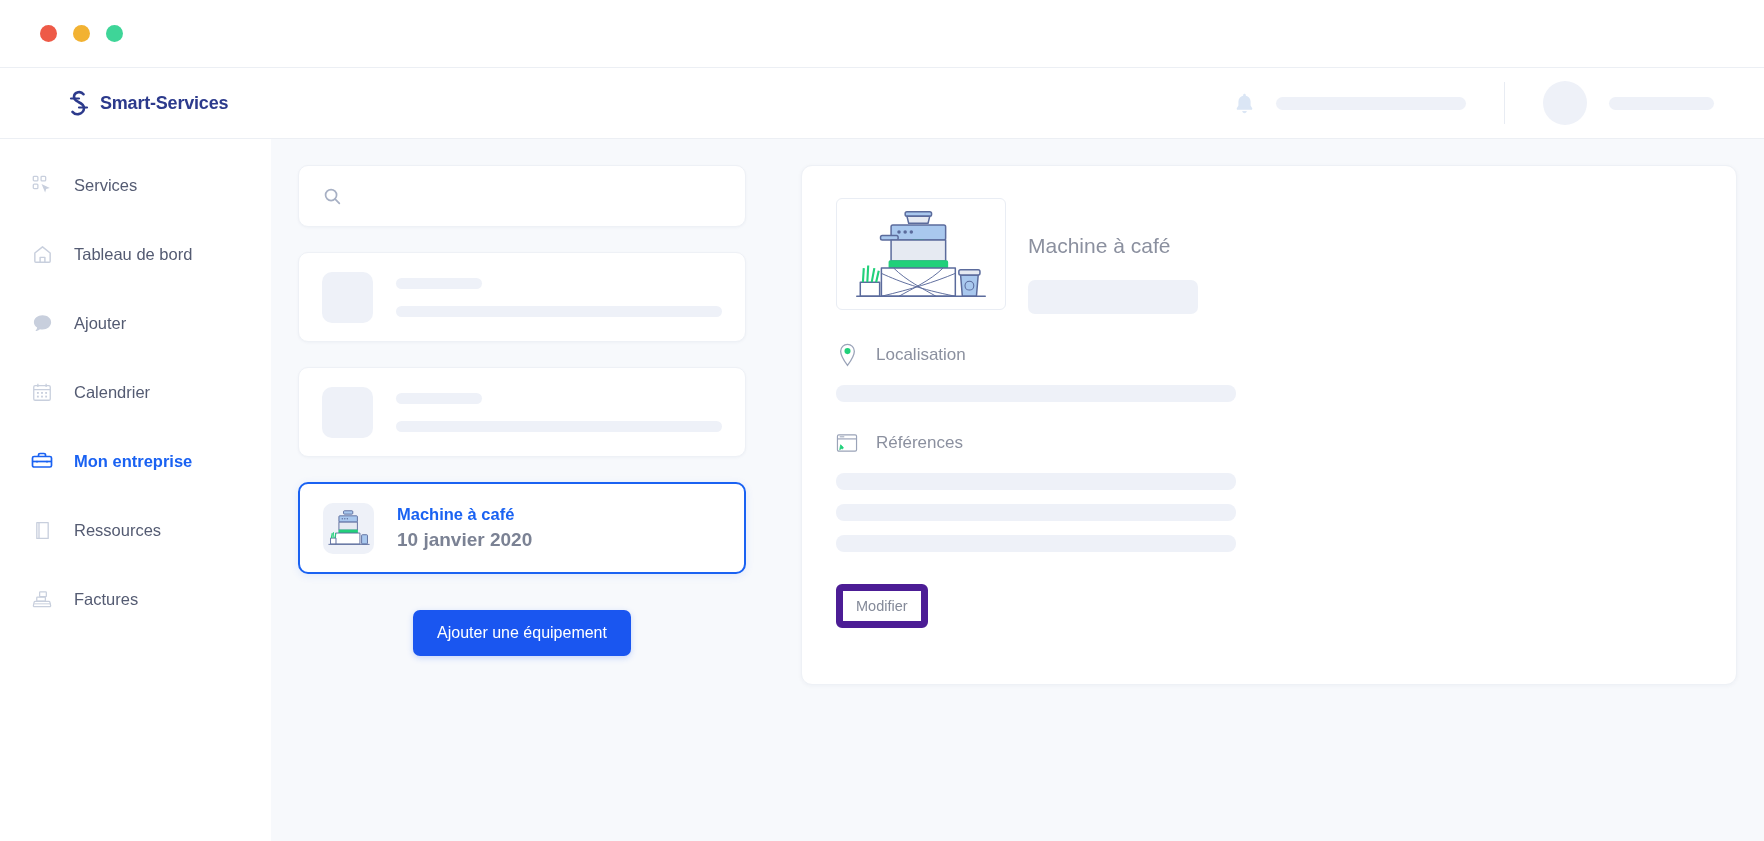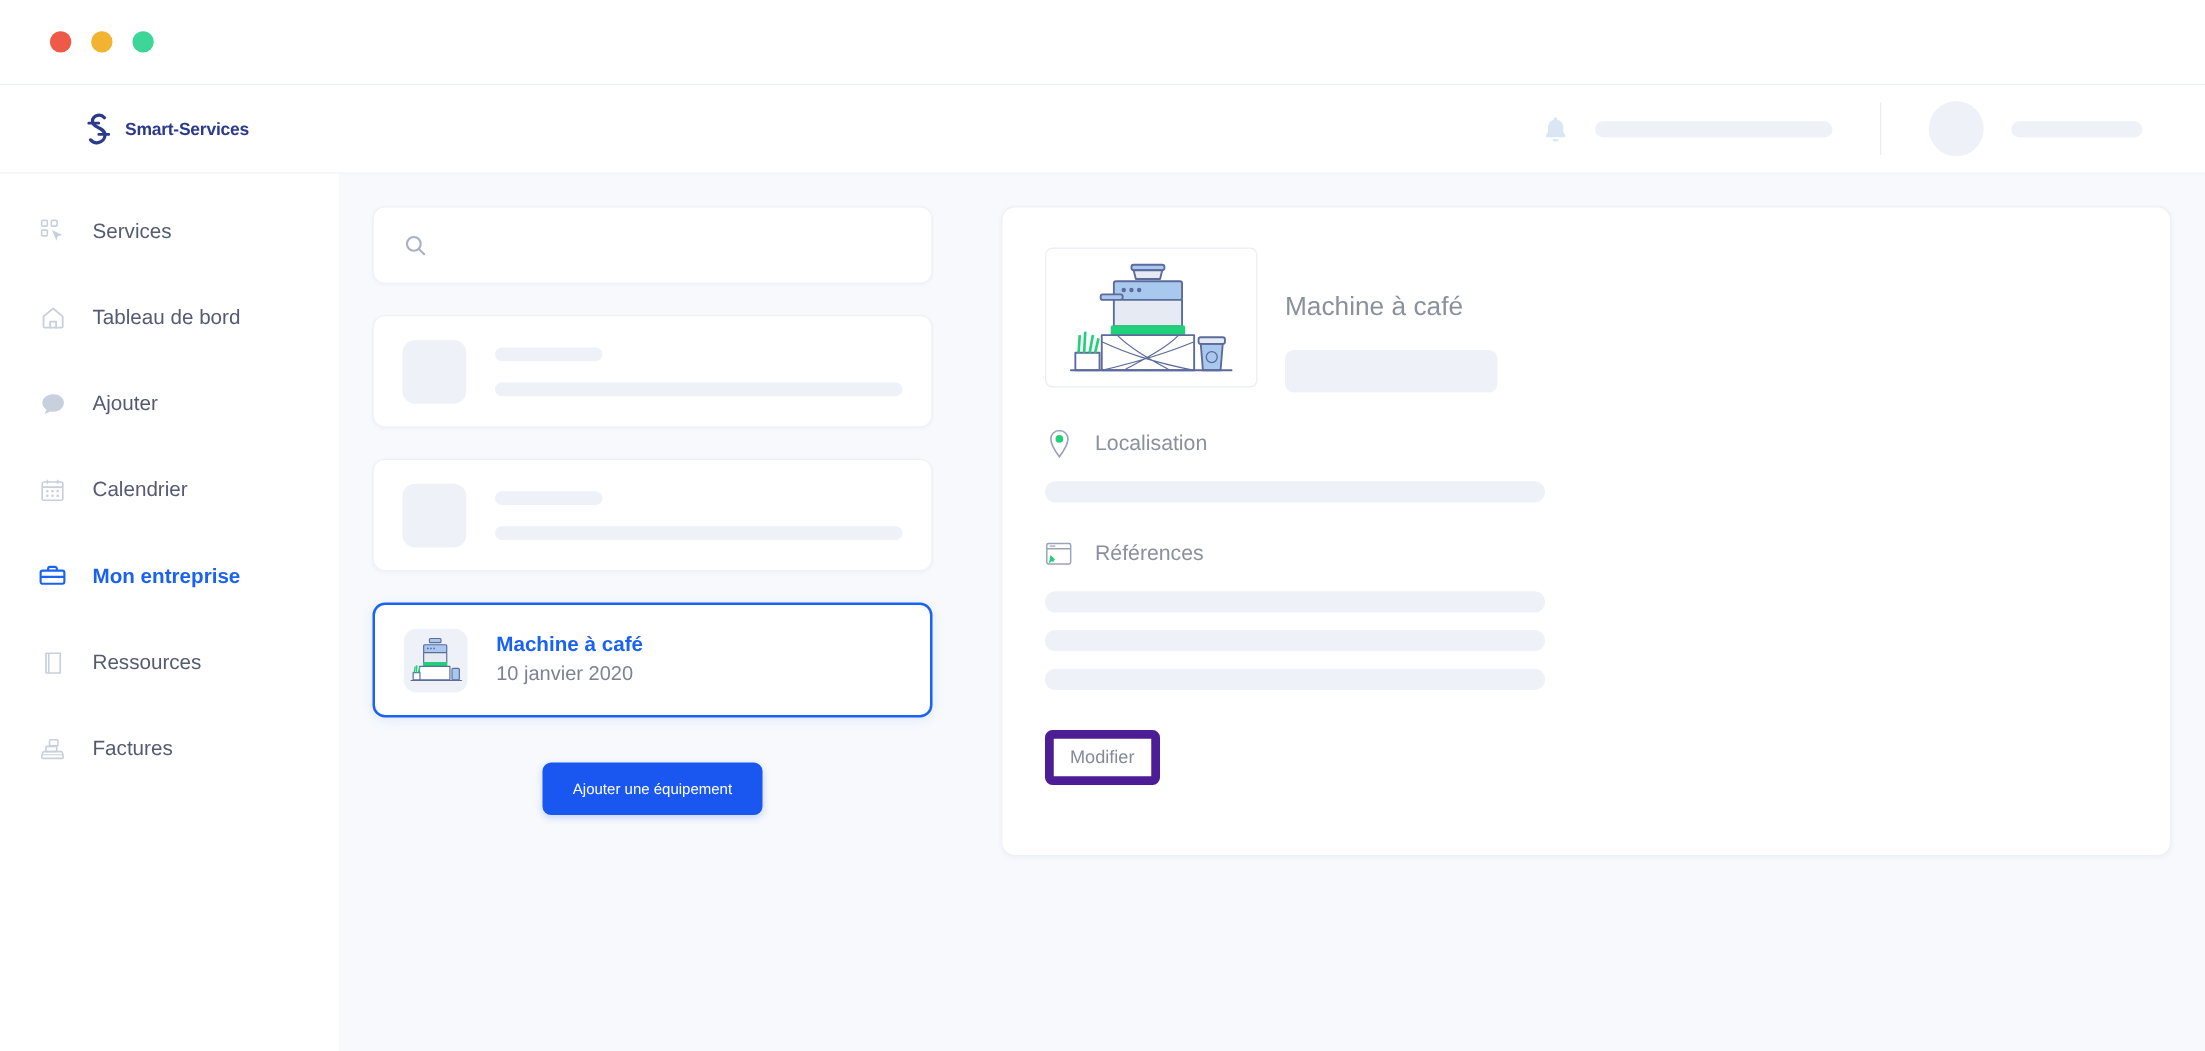--- a/index.html
+++ b/index.html
@@ -27,21 +27,21 @@
 
   
   .header {
     position: absolute; top: 68px; left: 0; right: 0; height: 71px;
     background:#ffffff;
     border-bottom: 1px solid #eceff4;
     display:flex; align-items:center;
   }
   .brand { display:flex; align-items:center; gap:10px; padding-left: 68px; }
   .brand-logo { width: 22px; height: 26px; color:#2c3a8c; display:block; }
-  .brand-name { font-size: 14px; font-weight: 700; color:#2c3a8c; letter-spacing:-0.2px; }
+  .brand-name { font-size: 18px; font-weight: 700; color:#2c3a8c; letter-spacing:-0.2px; }
   .header-right {
     margin-left:auto; display:flex; align-items:center; gap:0; padding-right: 50px;
   }
   .bell { width: 19px; height: 21px; color:#dbe6f5; margin-right: 22px; }
   .skel { background:#eef1f8; border-radius: 7px; }
   .hdr-skel-1 { width: 190px; height: 13px; }
   .hdr-divider { width:1px; height:42px; background:#e8ecf3; margin: 0 38px; }
   .avatar { width: 44px; height: 44px; border-radius: 50%; background:#eef1f8; }
   .hdr-skel-2 { width: 105px; height: 13px; margin-left: 22px; }
 
@@ -96,26 +96,26 @@
   .card.selected {
     border: 2.2px solid #1a62f2;
     box-shadow: 0 2px 9px rgba(26,98,242,0.10);
     height: 92px;
   }
   .card-thumb.illus {
     background:#eef1f8; display:flex; align-items:center; justify-content:center;
     overflow:hidden;
   }
   .card-title { font-size: 16.5px; font-weight: 700; color:#1a62f2; margin-bottom: 5px; }
-  .card-sub { font-size: 16px; font-weight: 400; color:#7b8294; }
+  .card-sub { font-size: 19px; font-weight: 700; color:#7b8294; }
 
   .add-btn-wrap { display:flex; justify-content:center; margin-top: 36px; }
   .add-btn {
     background:#1a56f0; color:#ffffff; border:none; cursor:pointer;
-    font-size: 12px; padding: 14px 24px; border-radius: 7px;
+    font-size: 16px; padding: 14px 24px; border-radius: 7px;
     font-family:"Liberation Sans", sans-serif;
     box-shadow: 0 2px 6px rgba(26,86,240,0.22);
   }
 
   
   .detail {
     flex:1; background:#ffffff; border-radius: 11px;
     border:1px solid #eef1f6;
     box-shadow: 0 1px 4px rgba(30,50,90,0.045);
     padding: 32px 34px; max-height: 520px;

